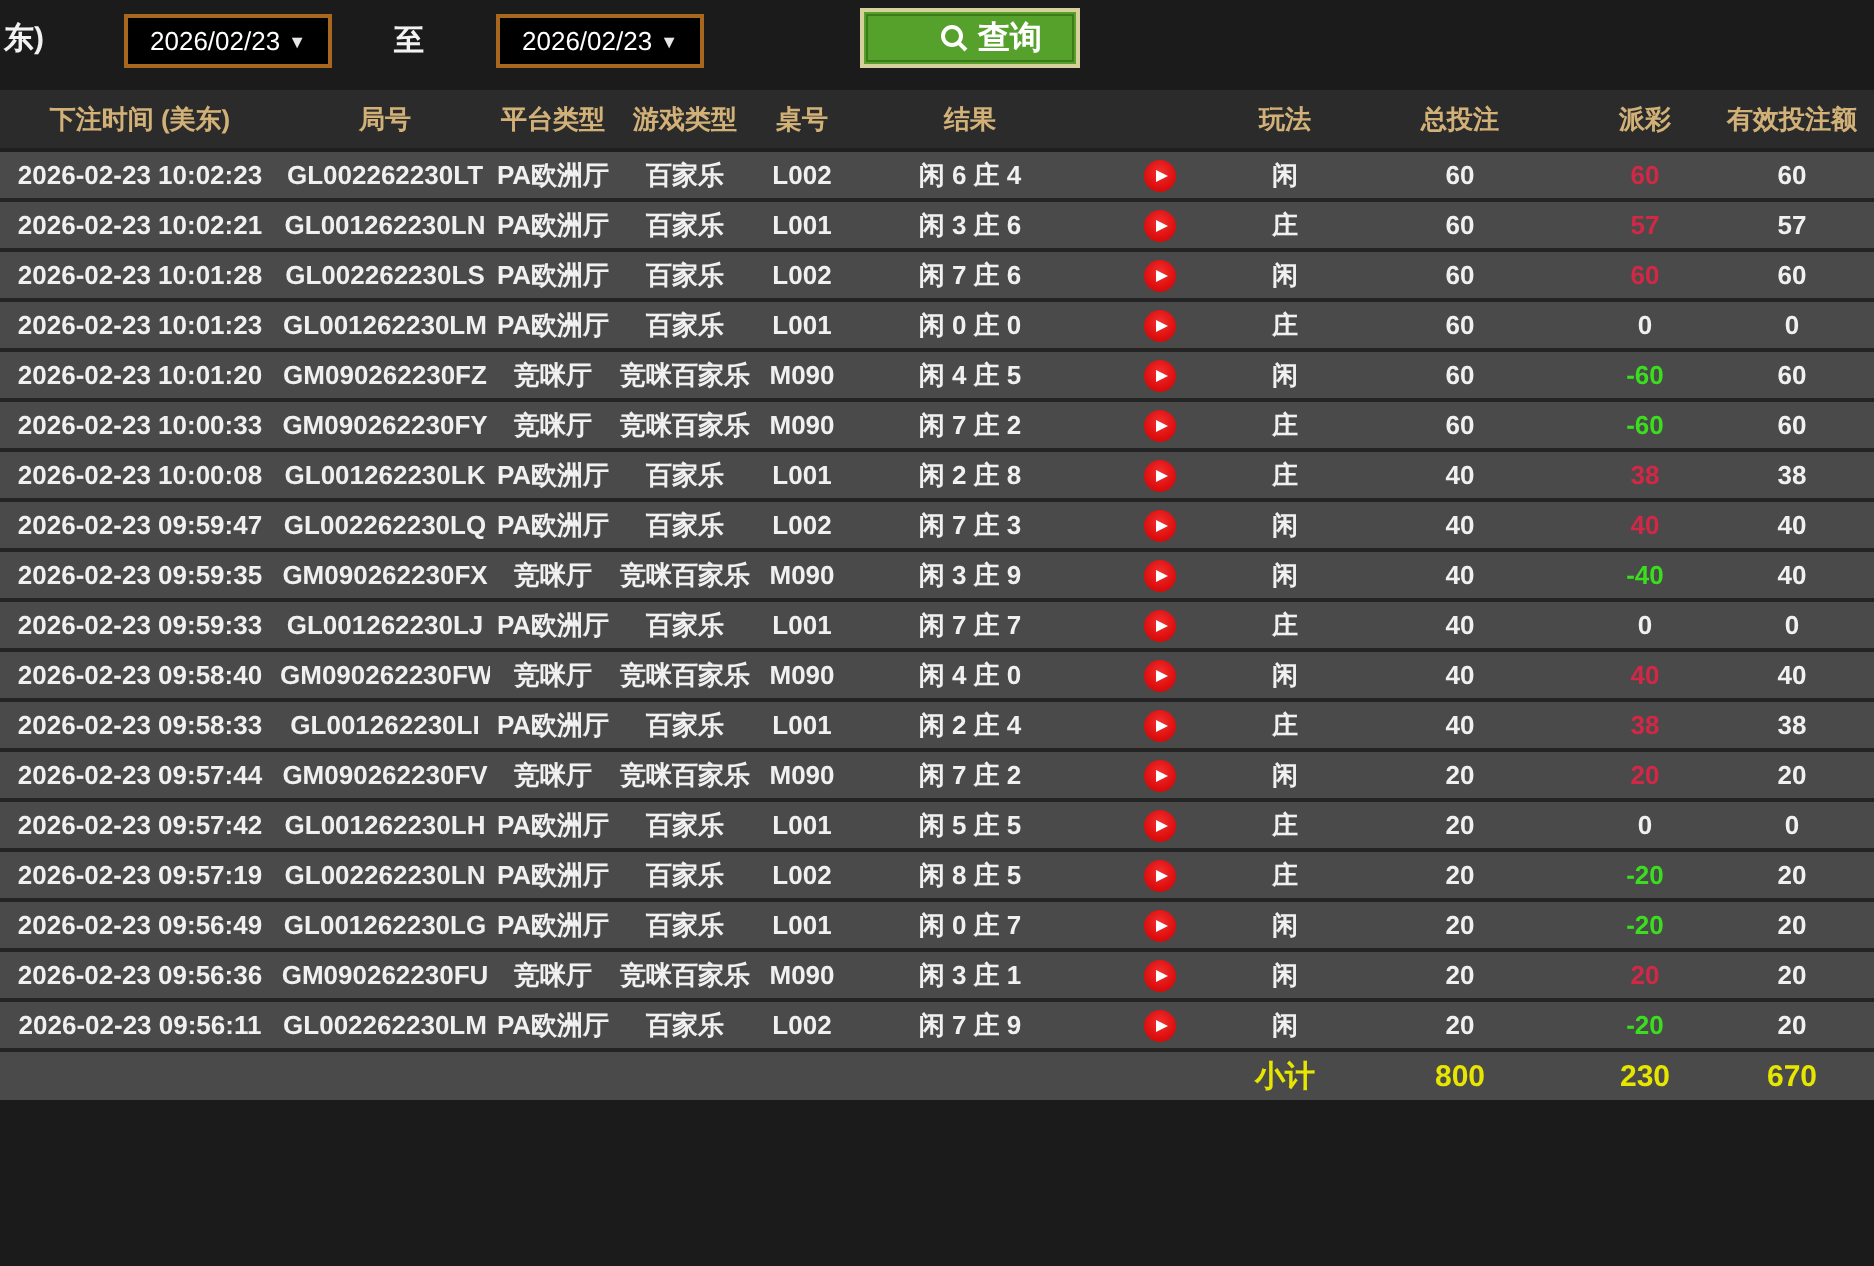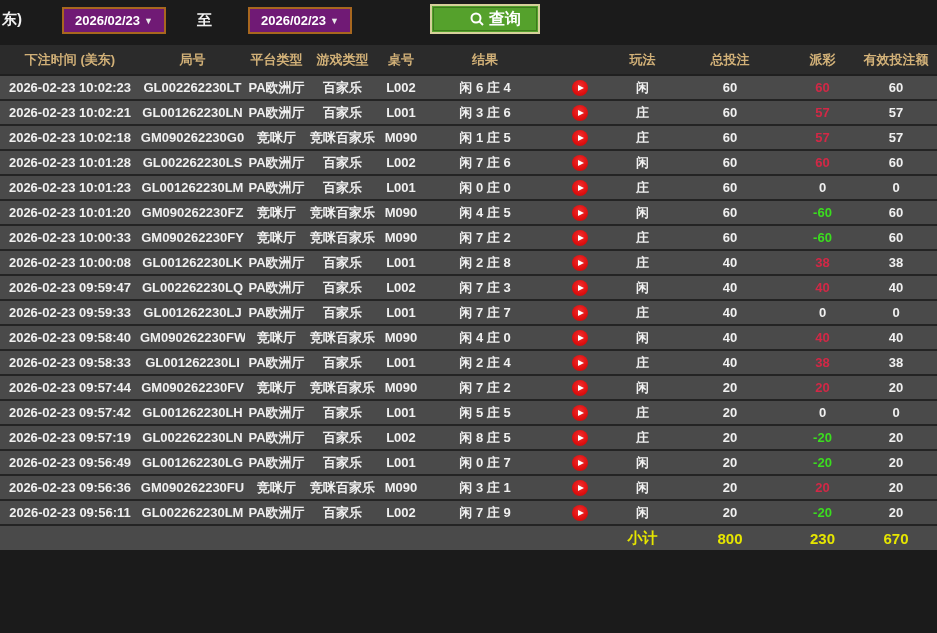--- a/index.html
+++ b/index.html
@@ -12,22 +12,22 @@
     overflow: hidden;
   }
   
   .toolbar { position: relative; height: 45px; background:#1b1b1b; }
   .label-frag {
     position:absolute; left:2px; top:10px;
     color:#f2f2f2; font-size:15px; font-weight:bold;
   }
   .date-picker {
     position:absolute; top:7px; height:27px; width:104px;
-    background:#701a75; border:2px solid #a8671f;
-    color:#fff; font-size:13px; font-weight:bold;
+    background:#000000; border:2px solid #a8671f;
+    color:#fff; font-size:13px; font-weight:normal;
     display:flex; align-items:center; justify-content:center; gap:4px;
     cursor:pointer;
   }
   .date-picker .chev { font-size:9px; color:#e8e8e8; }
   #date-from { left:62px; }
   #date-to   { left:248px; }
   .to-label {
     position:absolute; left:197px; top:11px;
     color:#f2f2f2; font-size:15px; font-weight:bold;
   }
@@ -158,35 +158,20 @@
           <td>闲 3 庄 6</td>
           <td><span class="play-btn">
               <span class="play-tri"></span>
             </span></td>
           <td>庄</td>
           <td>60</td>
           <td class="pos">57</td>
           <td>57</td>
         </tr>
         <tr>
-          <td>2026-02-23 10:02:18</td>
-          <td>GM090262230G0</td>
-          <td>竞咪厅</td>
-          <td>竞咪百家乐</td>
-          <td>M090</td>
-          <td>闲 1 庄 5</td>
-          <td><span class="play-btn">
-              <span class="play-tri"></span>
-            </span></td>
-          <td>庄</td>
-          <td>60</td>
-          <td class="pos">57</td>
-          <td>57</td>
-        </tr>
-        <tr>
           <td>2026-02-23 10:01:28</td>
           <td>GL002262230LS</td>
           <td>PA欧洲厅</td>
           <td>百家乐</td>
           <td>L002</td>
           <td>闲 7 庄 6</td>
           <td><span class="play-btn">
               <span class="play-tri"></span>
             </span></td>
           <td>闲</td>
@@ -260,20 +245,35 @@
           <td>PA欧洲厅</td>
           <td>百家乐</td>
           <td>L002</td>
           <td>闲 7 庄 3</td>
           <td><span class="play-btn">
               <span class="play-tri"></span>
             </span></td>
           <td>闲</td>
           <td>40</td>
           <td class="pos">40</td>
+          <td>40</td>
+        </tr>
+        <tr>
+          <td>2026-02-23 09:59:35</td>
+          <td>GM090262230FX</td>
+          <td>竞咪厅</td>
+          <td>竞咪百家乐</td>
+          <td>M090</td>
+          <td>闲 3 庄 9</td>
+          <td><span class="play-btn">
+              <span class="play-tri"></span>
+            </span></td>
+          <td>闲</td>
+          <td>40</td>
+          <td class="neg">-40</td>
           <td>40</td>
         </tr>
         <tr>
           <td>2026-02-23 09:59:33</td>
           <td>GL001262230LJ</td>
           <td>PA欧洲厅</td>
           <td>百家乐</td>
           <td>L001</td>
           <td>闲 7 庄 7</td>
           <td><span class="play-btn">

